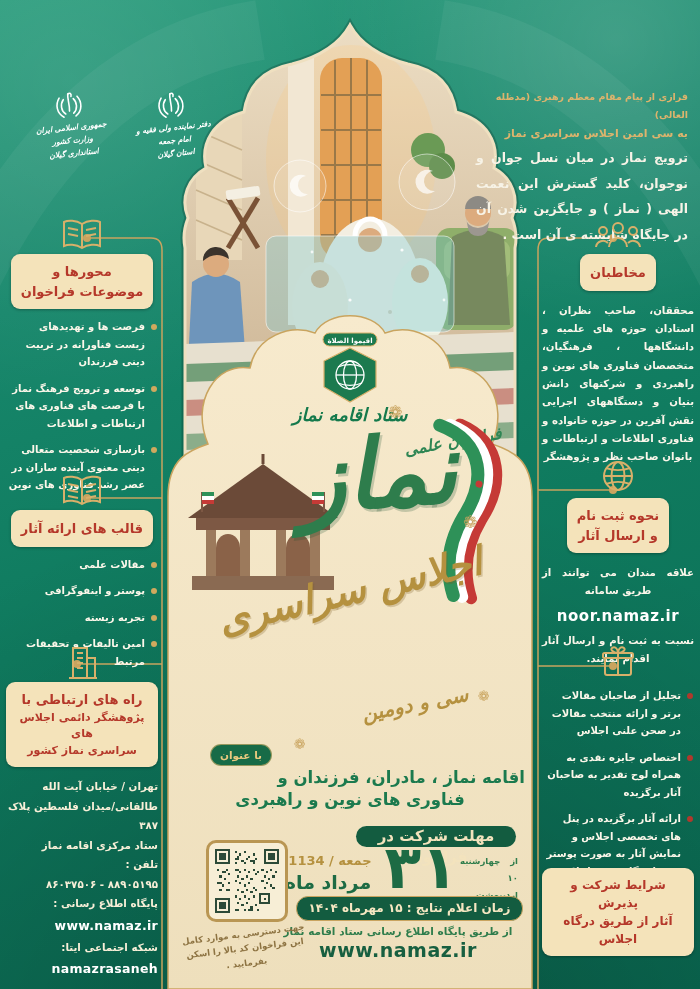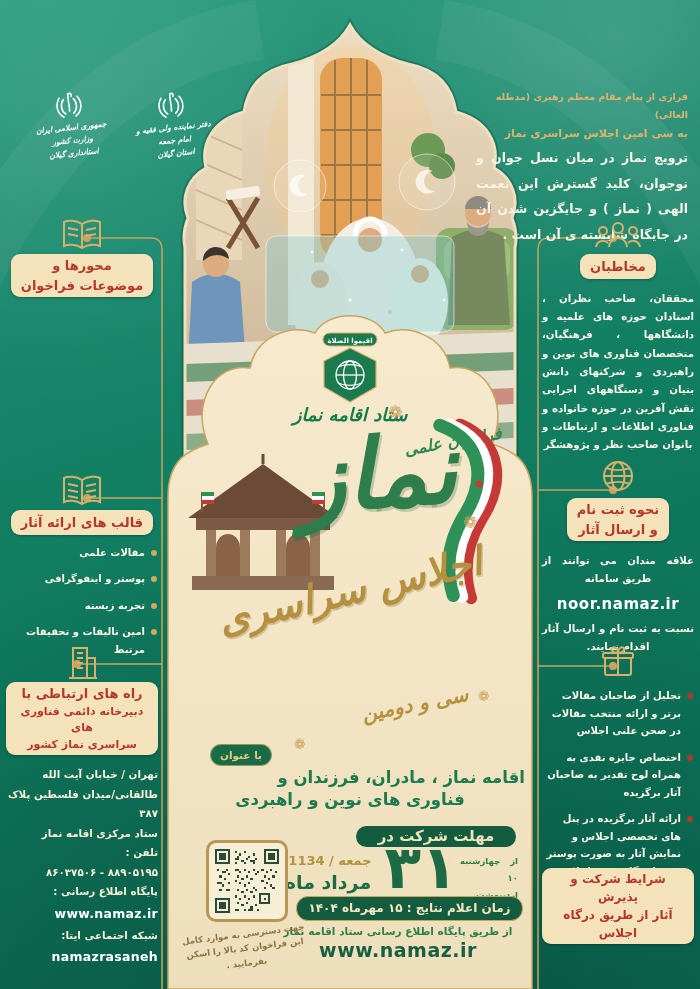--- a/index.html
+++ b/index.html
@@ -20,21 +20,21 @@
   .quote .intro{font-size:11px;font-weight:bold;color:#ddb46d;line-height:1.9;letter-spacing:.5px;}
   .quote .body{font-size:12.5px;font-weight:bold;color:#f7f3e7;line-height:2.05;text-align:justify;text-align-last:right;}
   .gov{left:28px;top:90px;width:190px;display:flex;gap:16px;flex-direction:row-reverse;}
   .gov .logo{width:86px;text-align:center;color:#fff;transform:rotate(-6deg);}
   .gov .logo .t{font-size:7.6px;font-weight:bold;line-height:1.7;font-style:italic;}
   
   .side{position:absolute;width:152px;text-align:center;}
   .side.lft{left:6px;}
   .side.rgt{right:6px;}
   .badge{display:inline-block;background:#f4e3ba;color:#b5382a;font-weight:bold;
-         border-radius:9px;padding:2px 10px;box-shadow:0 1px 3px rgba(0,0,0,.3);}
+         border-radius:9px;padding:8px 10px;box-shadow:0 1px 3px rgba(0,0,0,.3);}
   .badge .l1{font-size:13px;line-height:1.5;}
   .badge .l2,.badge .l3{font-size:11px;line-height:1.5;}
   .side .bodytxt{margin-top:11px;font-size:10.2px;font-weight:bold;color:#fbf6ea;line-height:1.8;text-align:justify;text-align-last:center;}
   .items{margin-top:9px;}
   .item{position:relative;text-align:right;padding-right:13px;font-size:10px;font-weight:bold;color:#fcf7ea;line-height:1.75;margin:0 0 9px;}
   .item::before{content:"";position:absolute;right:1px;top:6px;width:6px;height:6px;border-radius:50%;background:#cfa95e;}
   .items.red .item::before{background:#b0392c;}
   .ico{margin:0 auto 4px;color:#d8b06a;}
   .linkline{display:block;font-size:15px;font-weight:bold;color:#ffffff;direction:ltr;text-align:center;letter-spacing:.5px;margin:2px 0;}
   .contact{margin-top:10px;text-align:right;font-size:10.3px;font-weight:bold;color:#f8efd8;line-height:1.9;}
@@ -287,20 +287,25 @@
         <line x1="8" y1="10" x2="18" y2="12"></line>
           <line x1="8" y1="16" x2="18" y2="18"></line>
         <line x1="26" y1="12" x2="36" y2="10"></line>
           <line x1="26" y1="18" x2="36" y2="16"></line>
       </g>
     </svg>
     <span class="badge">
       <div class="l1">محورها و</div>
       <div class="l1">موضوعات فراخوان</div>
     </span>
+    <div class="items">
+      <div class="item">فرصت ها و تهدیدهای زیست فناورانه در تربیت دینی فرزندان</div>
+      <div class="item">توسعه و ترویج فرهنگ نماز با فرصت های فناوری های ارتباطات و اطلاعات</div>
+      <div class="item">بازسازی شخصیت متعالی دینی معنوی آینده سازان در عصر رشد فناوری های نوین</div>
+    </div>
   </div>
 
   <div class="side lft" style="top:474px">
     <svg class="ico" width="44" height="34" viewBox="0 0 44 34" style="margin:0 auto 2px">
       <g stroke="currentColor" stroke-width="2" fill="none">
         <path d="M22,6 C16,2 8,2 4,4 V28 C8,26 16,26 22,30 C28,26 36,26 40,28 V4 C36,2 28,2 22,6 Z"></path>
         <line x1="22" y1="6" x2="22" y2="30"></line>
         <line x1="8" y1="10" x2="18" y2="12"></line>
           <line x1="8" y1="16" x2="18" y2="18"></line>
           <line x1="8" y1="22" x2="18" y2="24"></line>
@@ -325,21 +330,21 @@
           <rect x="22" y="14" width="8" height="20"></rect>
         <line x1="12" y1="9" x2="18" y2="9"></line>
           <line x1="12" y1="14" x2="18" y2="14"></line>
           <line x1="12" y1="19" x2="18" y2="19"></line>
           <line x1="12" y1="24" x2="18" y2="24"></line>
         <line x1="4" y1="34" x2="32" y2="34"></line>
       </g>
     </svg>
     <span class="badge">
       <div class="l1">راه های ارتباطی با</div>
-      <div class="l2">دبیرخانه دائمی فناوری های</div>
+      <div class="l2">پژوهشگر دائمی اجلاس های</div>
       <div class="l3">سراسری نماز کشور</div>
     </span>
     <div class="contact">
       <div>تهران / خیابان آیت الله طالقانی/میدان فلسطین پلاک ۳۸۷</div>
       <div>ستاد مرکزی اقامه نماز</div>
       <div>تلفن :</div>
       <div>۸۸۹۰۵۱۹۵ - ۸۶۰۳۷۵۰۶</div>
       <div>پایگاه اطلاع رسانی :</div>
       <div class="latin">www.namaz.ir</div>
       <div>شبکه اجتماعی ایتا:</div>

